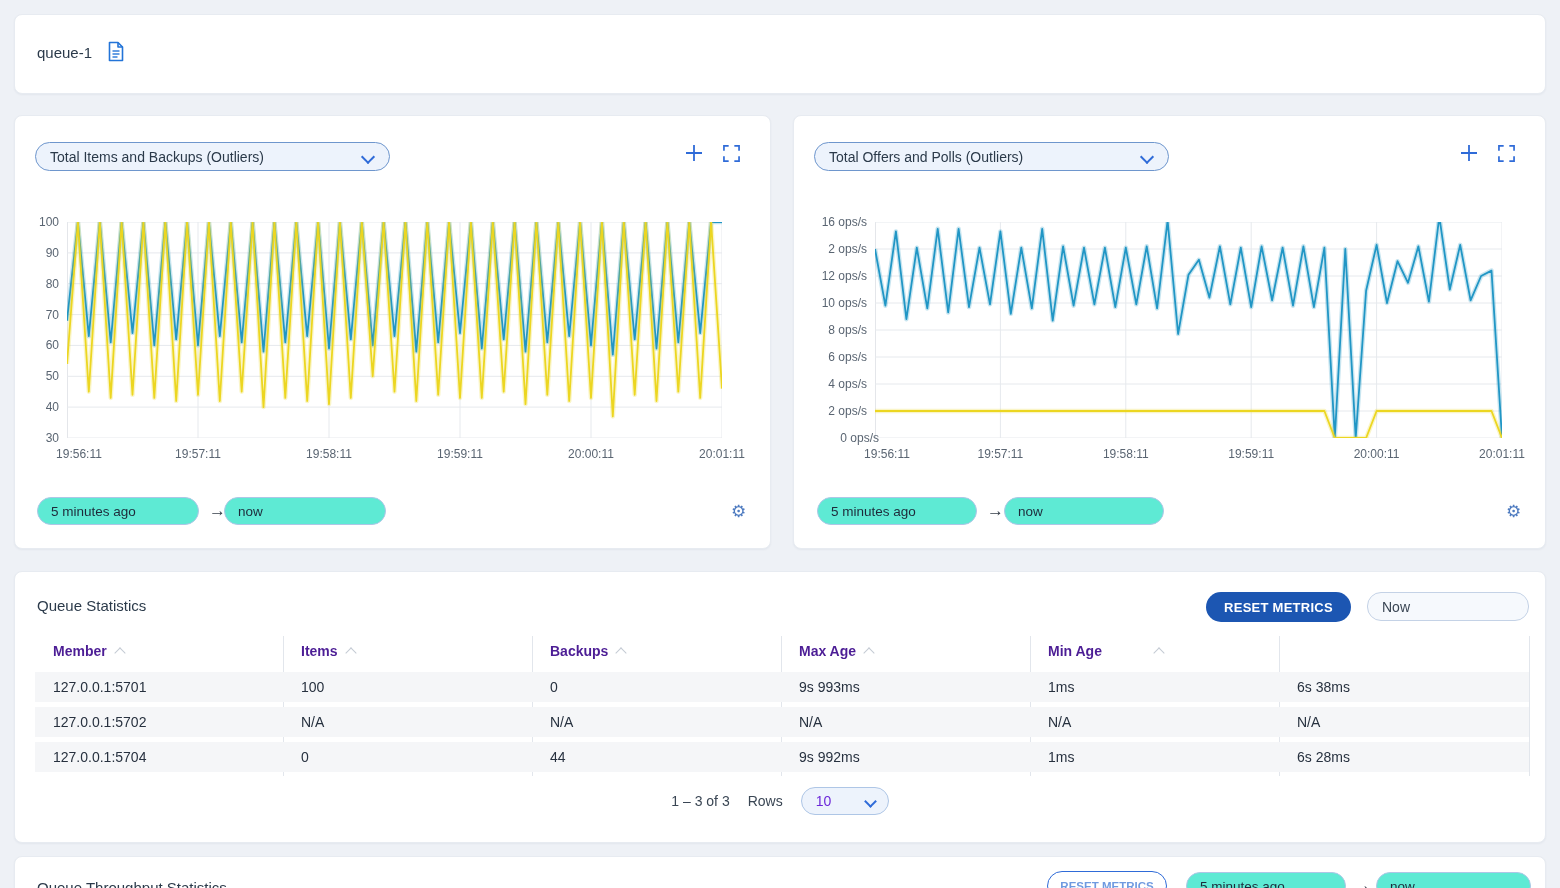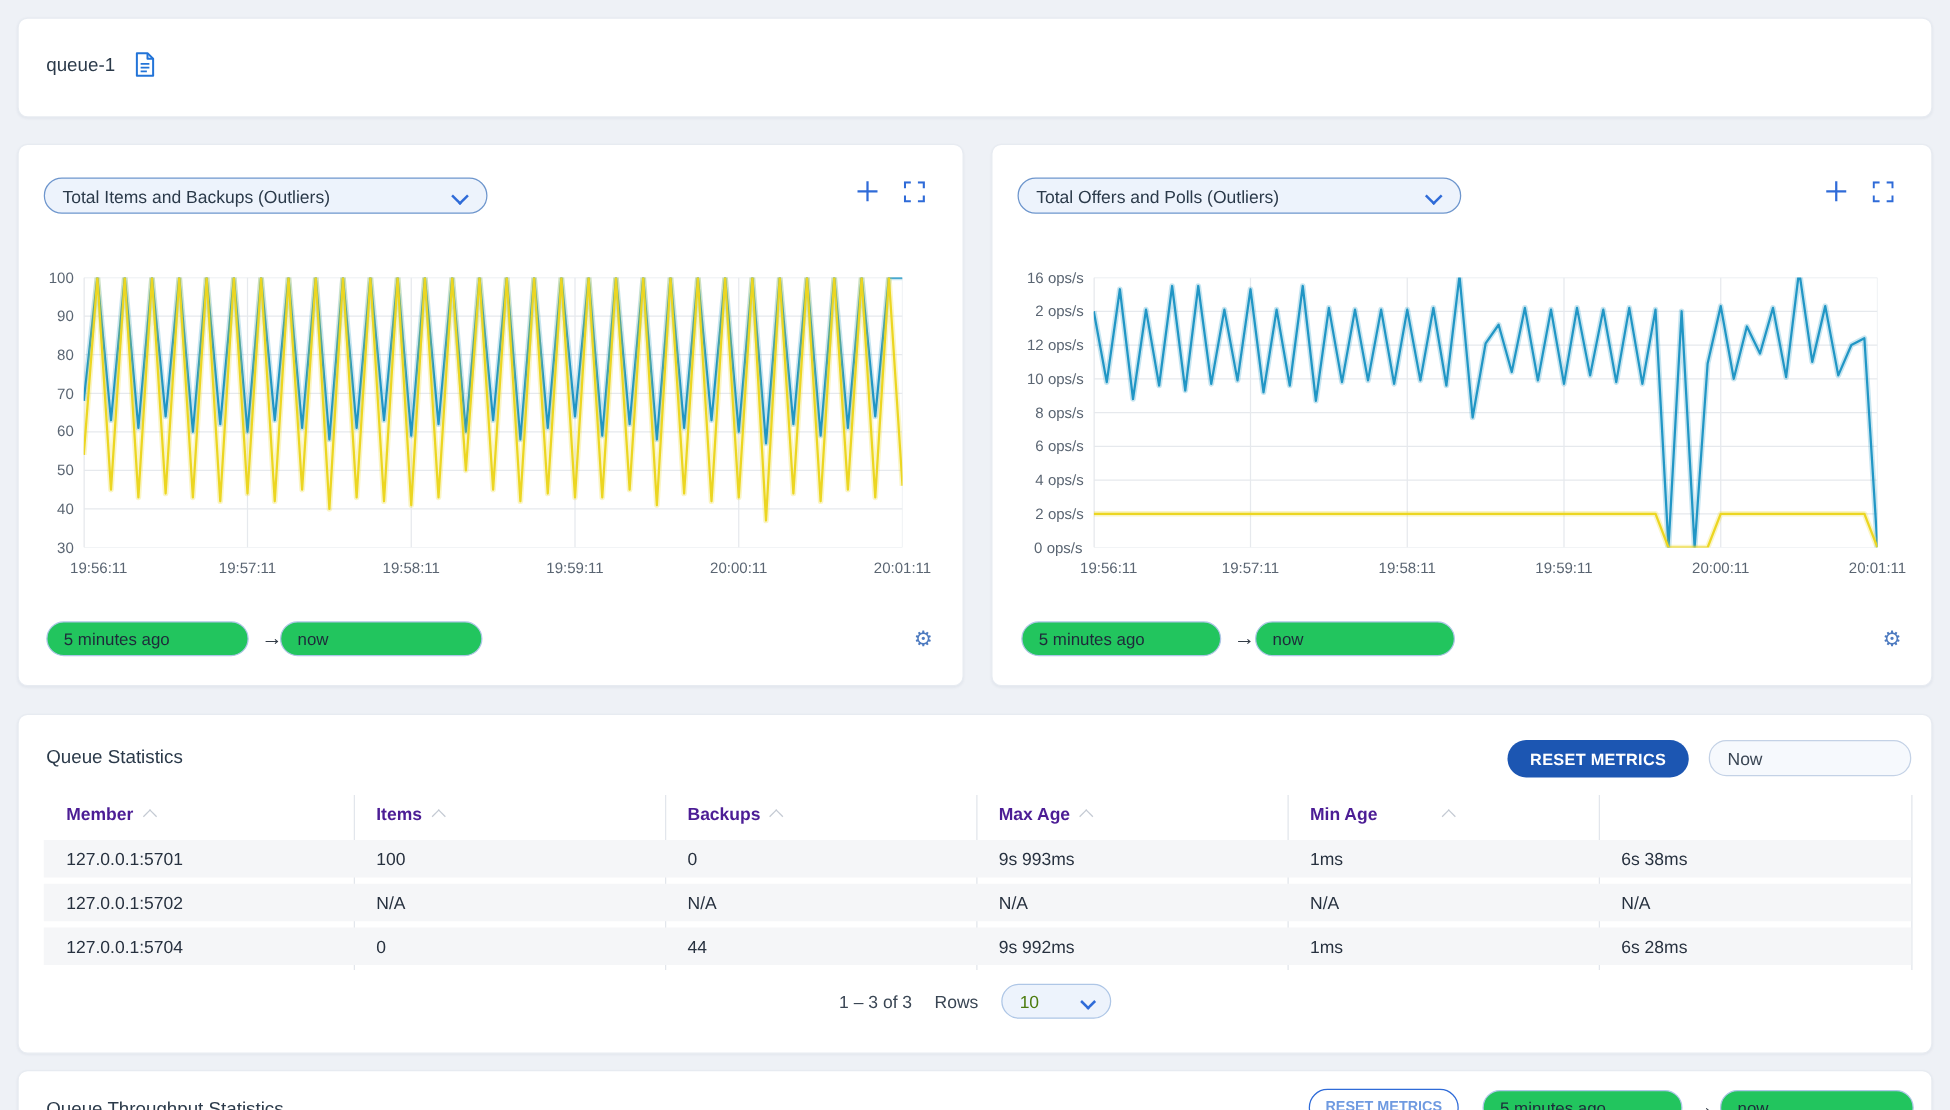--- a/index.html
+++ b/index.html
@@ -12,36 +12,36 @@
   #left-chart-card{left:14px;top:115px;width:755px;height:432px;}
   #right-chart-card{left:793px;top:115px;width:751px;height:432px;}
   .metric-select{position:absolute;left:20px;top:26px;width:355px;height:29px;background:#edf3fc;border:1px solid #6e96cd;border-radius:15px;display:flex;align-items:center;padding:0 14px;box-sizing:border-box;cursor:pointer;}
   .metric-select span.lbl{font-size:14px;color:#2b3a4a;}
   .chev{position:absolute;right:16px;top:9px;width:8px;height:8px;border-right:2px solid #2f6bd8;border-bottom:2px solid #2f6bd8;transform:rotate(45deg);}
   .icon-btn{position:absolute;cursor:pointer;}
   .chart{position:absolute;}
   .tick{position:absolute;font-size:12px;color:#5a6572;}
   .ylab{width:56px;text-align:right;}
   .xlab{width:80px;text-align:center;}
-  .time-input{position:absolute;height:28px;background:#22c55e;border:1px solid #aec6e6;border-radius:14px;display:flex;align-items:center;padding:0 13px;box-sizing:border-box;font-size:13.5px;color:#1e2a3a;}
+  .time-input{position:absolute;height:28px;background:#5eead4;border:1px solid #aec6e6;border-radius:14px;display:flex;align-items:center;padding:0 13px;box-sizing:border-box;font-size:13.5px;color:#1e2a3a;}
   .range-arrow{position:absolute;font-size:17px;color:#333c47;}
   .gear{position:absolute;font-size:17px;color:#4e7bc0;cursor:pointer;line-height:1;}
   #stats-card{left:14px;top:571px;width:1530px;height:270px;}
   .section-title{position:absolute;left:22px;top:25px;font-size:15px;color:#2b3a4a;}
   .primary-btn{position:absolute;left:1191px;top:20px;width:145px;height:30px;background:#1c56b2;border:none;border-radius:15px;color:#ffffff;font-size:13px;font-weight:bold;letter-spacing:0.02em;cursor:pointer;font-family:"Liberation Sans",sans-serif;}
   .now-input{position:absolute;left:1352px;top:20px;width:162px;height:29px;background:#f6f9fd;border:1px solid #c4d2e6;border-radius:14px;display:flex;align-items:center;padding:0 14px;box-sizing:border-box;font-size:14px;color:#3a4654;}
   .tbl-head{position:absolute;top:64px;height:30px;display:flex;align-items:center;font-size:14px;font-weight:bold;color:#4c1d95;padding-left:18px;box-sizing:border-box;}
   .sort-caret{display:inline-block;width:7px;height:7px;border-left:1.5px solid #c4cad3;border-top:1.5px solid #c4cad3;transform:rotate(45deg);margin-left:9px;margin-top:3px;}
   .col-sep{position:absolute;top:64px;width:1px;height:140px;background:#e2e6ec;}
   .tbl-row{position:absolute;left:20px;width:1494px;height:30px;background:#f5f6f8;}
   .tbl-cell{position:absolute;top:0;height:30px;display:flex;align-items:center;font-size:14px;color:#27313f;padding-left:18px;box-sizing:border-box;}
   .pagination{position:absolute;left:0;top:215px;width:100%;display:flex;align-items:center;justify-content:center;gap:18px;}
   .page-range{font-size:14px;color:#3a4654;}
   .rows-label{font-size:14px;color:#3a4654;}
-  .rows-select{position:relative;width:88px;height:28px;background:#edf3fc;border:1px solid #aec6e6;border-radius:14px;display:flex;align-items:center;padding:0 14px;box-sizing:border-box;font-size:14px;color:#4d7c0f;cursor:pointer;}
+  .rows-select{position:relative;width:88px;height:28px;background:#edf3fc;border:1px solid #aec6e6;border-radius:14px;display:flex;align-items:center;padding:0 14px;box-sizing:border-box;font-size:14px;color:#6d28d9;cursor:pointer;}
   .rows-select .chev{right:13px;top:9px;width:7px;height:7px;}
   #throughput-card{left:14px;top:856px;width:1530px;height:64px;}
   .outline-btn{position:absolute;left:1032px;top:14px;width:120px;height:30px;background:#ffffff;border:1.5px solid #2f6bd8;border-radius:15px;color:#6f9ae0;font-size:11.5px;font-weight:bold;cursor:pointer;font-family:"Liberation Sans",sans-serif;}
   .tp-input1{left:1171px;top:15px;width:160px;}
   .tp-input2{left:1361px;top:15px;width:155px;}
   .tp-arrow{left:1339px;top:19px;}
 </style>
 </head>
 <body>
 
@@ -162,21 +162,21 @@
     <div class="time-input" style="left:210px;top:381px;width:160px;">now</div>
     <span class="gear" style="left:712px;top:387px;">⚙</span>
   <div class="tick ylab" style="top: 99px; left: 17px;">16 ops/s</div>
       <div class="tick ylab" style="top: 126px; left: 17px;">2 ops/s</div>
       <div class="tick ylab" style="top: 153px; left: 17px;">12 ops/s</div>
       <div class="tick ylab" style="top: 180px; left: 17px;">10 ops/s</div>
       <div class="tick ylab" style="top: 207px; left: 17px;">8 ops/s</div>
       <div class="tick ylab" style="top: 234px; left: 17px;">6 ops/s</div>
       <div class="tick ylab" style="top: 261px; left: 17px;">4 ops/s</div>
       <div class="tick ylab" style="top: 288px; left: 17px;">2 ops/s</div>
-      <div class="tick ylab" style="top: 315px; left: 16px;">0 ops/s</div>
+      <div class="tick ylab" style="top: 315px; left: 29px;">0 ops/s</div>
       <div class="tick xlab" style="top: 331px; left: 53px;">19:56:11</div>
       <div class="tick xlab" style="top: 331px; left: 166.4px;">19:57:11</div>
       <div class="tick xlab" style="top: 331px; left: 291.8px;">19:58:11</div>
       <div class="tick xlab" style="top: 331px; left: 417.2px;">19:59:11</div>
       <div class="tick xlab" style="top: 331px; left: 542.6px;">20:00:11</div>
       <div class="tick xlab" style="top: 331px; left: 668px;">20:01:11</div>
     </div>
 
   <div class="card" id="stats-card">
     <span class="section-title">Queue Statistics</span>

